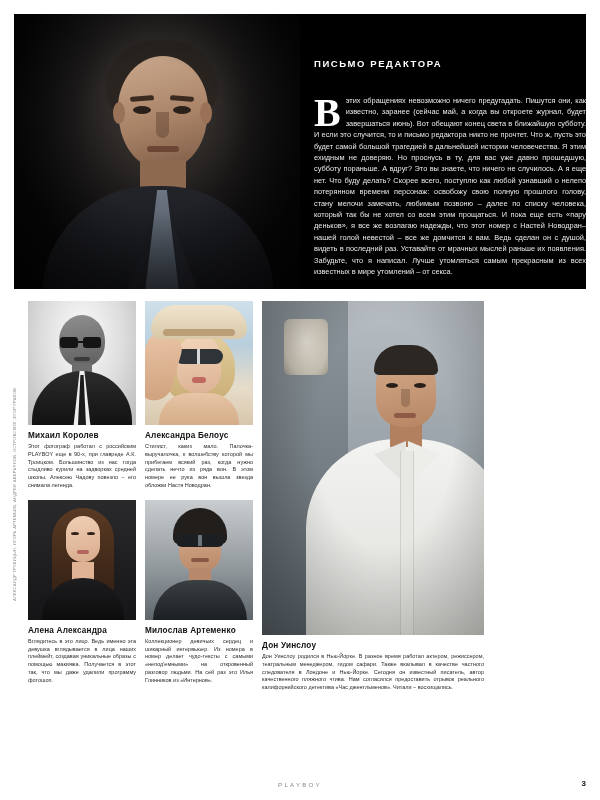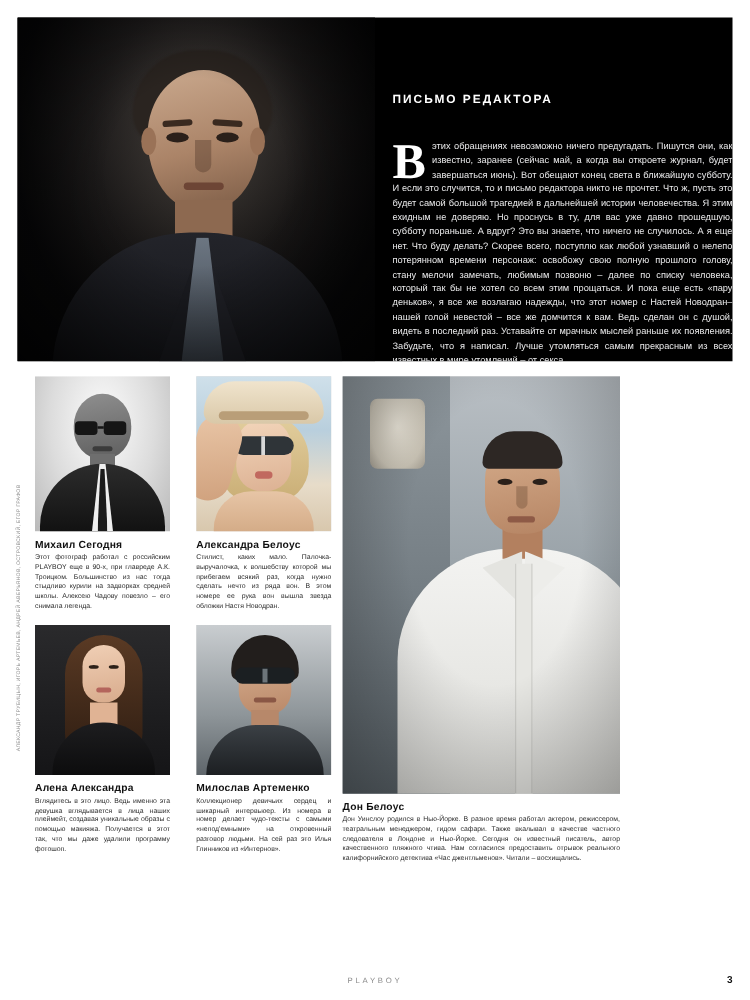--- a/index.html
+++ b/index.html
@@ -143,21 +143,20 @@
     background: radial-gradient(ellipse at 50% 45%, rgba(0,0,0,0) 35%, rgba(0,0,0,0.85) 100%);
   }
 
   .top-text {
     position: absolute;
     left: 300px;
     top: 0;
     width: 272px;
     height: 275px;
     color: #ffffff;
-    margin-top: 16px;
   }
   .editor-heading {
     font-size: 9.5px;
     letter-spacing: 1.6px;
     font-weight: bold;
     color: #ffffff;
     margin-top: 44px;
     margin-bottom: 26px;
   }
   .editor-body {
@@ -201,21 +200,21 @@
     font-size: 4.1px;
     letter-spacing: 0.25px;
     color: #8d8d8d;
     white-space: nowrap;
   }
   .col {
     display: flex;
     flex-direction: column;
   }
   .col-a { width: 108px; margin-left: 14px; }
-  .col-b { width: 108px; margin-left: 12px; }
+  .col-b { width: 108px; }
   .col-c { width: 222px; }
 
   .card { margin-bottom: 10px; }
   .card-photo {
     width: 100%;
     overflow: hidden;
     position: relative;
     background: #dcdcdc;
   }
   .card-name {
@@ -373,21 +372,21 @@
             <div class="head"></div>
             <div class="glass-l"></div>
             <div class="glass-r"></div>
           <div class="bridge"></div>
             <div class="mouth"></div>
             <div class="neck"></div>
           <div class="suit"></div>
             <div class="shirt"></div>
             <div class="tie"></div>
         </div>
-        <div class="card-name">Михаил Сегодня</div>
+        <div class="card-name">Михаил Королев</div>
         <div class="card-body">Этот фотограф работал с российским PLAYBOY еще в 90-х, при главреде А.К. Троицком. Большинство из нас тогда стыдливо курили на задворках средней школы. Алексею Чадову повезло – его снимала легенда.</div>
       </div>
 
       <div class="card">
         <div class="card-photo ph4">
           <div class="bg"></div>
             <div class="hair"></div>
             <div class="chest"></div>
             <div class="face"></div>
           <div class="eye-l"></div>
@@ -449,21 +448,21 @@
             <div class="hair"></div>
           <div class="eye-l"></div>
             <div class="eye-r"></div>
             <div class="nose"></div>
             <div class="mouth"></div>
           <div class="collar-l"></div>
             <div class="collar-r"></div>
             <div class="placket"></div>
           <div class="shadow"></div>
         </div>
-        <div class="card-name">Дон Белоус</div>
+        <div class="card-name">Дон Уинслоу</div>
         <div class="card-body">Дон Уинслоу родился в Нью-Йорке. В разное время работал актером, режиссером, театральным менеджером, гидом сафари. Также вкалывал в качестве частного следователя в Лондоне и Нью-Йорке. Сегодня он известный писатель, автор качественного пляжного чтива. Нам согласился предоставить отрывок реального калифорнийского детектива «Час джентльменов». Читали – восхищались.</div>
       </div>
     </div>
 
   </div>
 
   <div class="footer">
     <div class="footer-brand">PLAYBOY</div>
     <div class="footer-page">3</div>
   </div>

